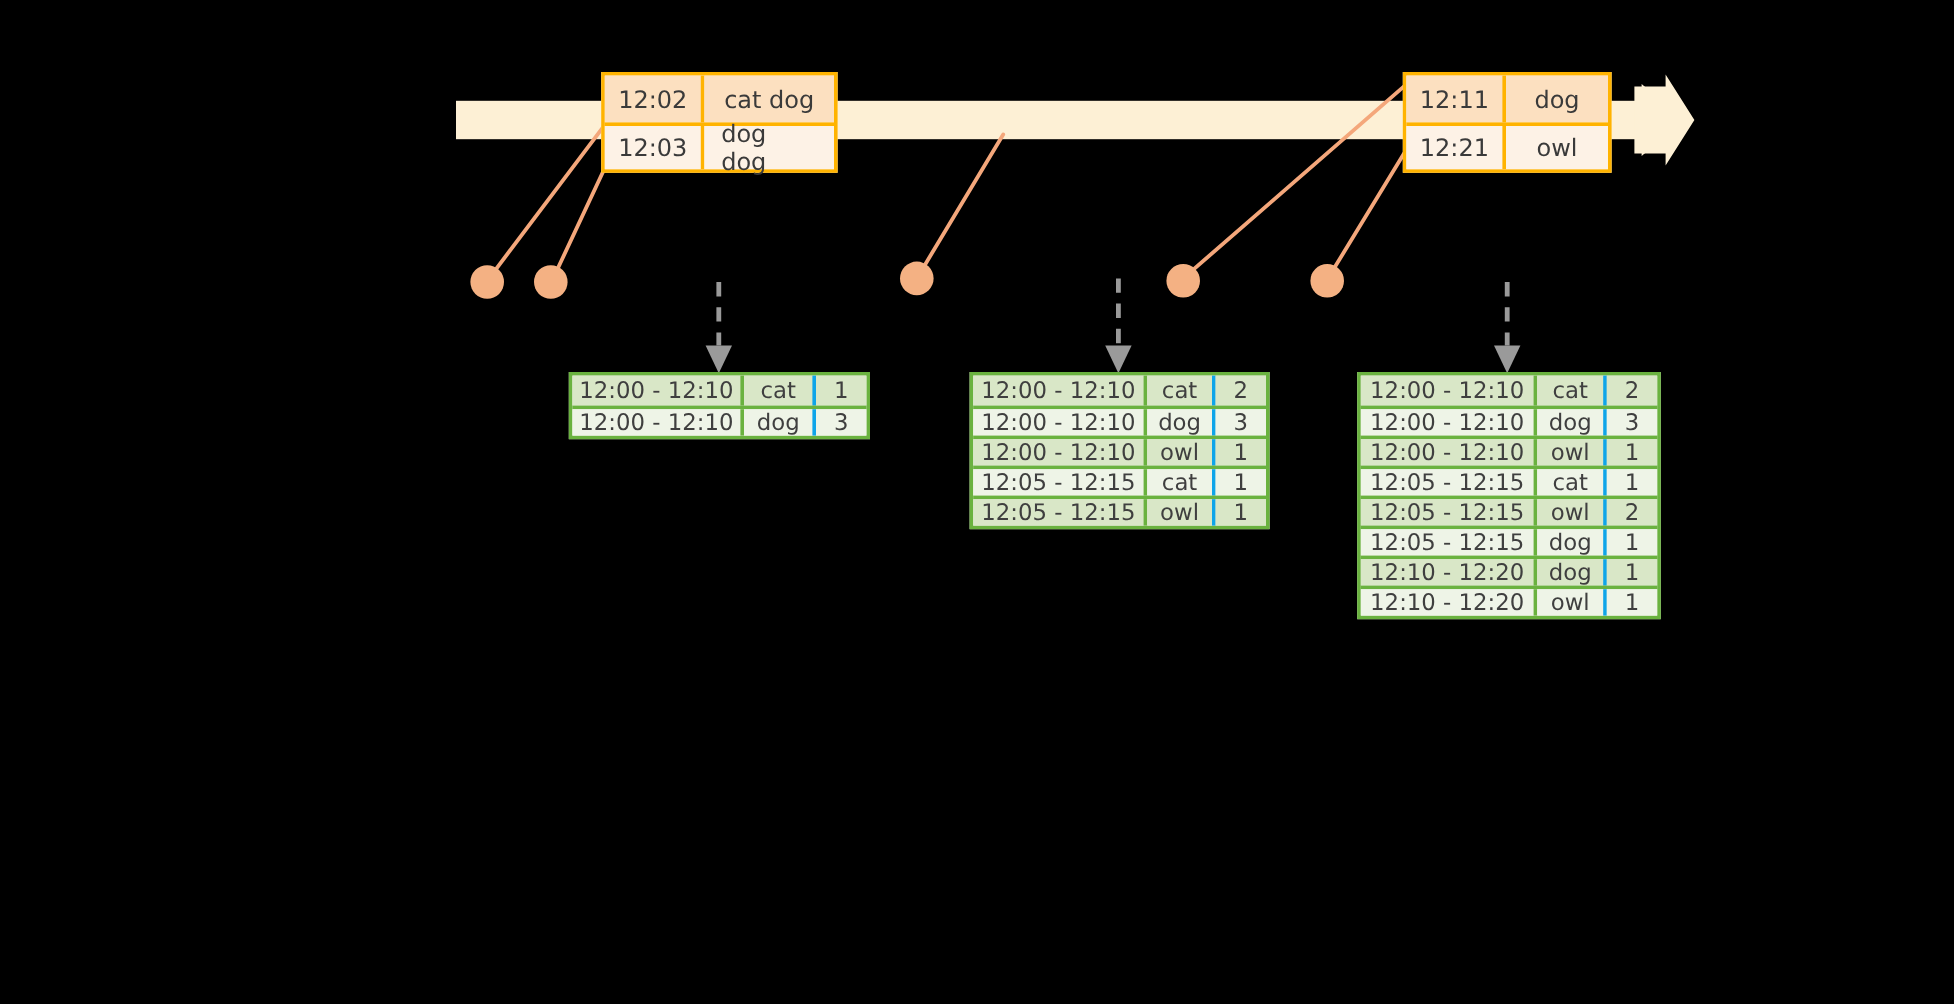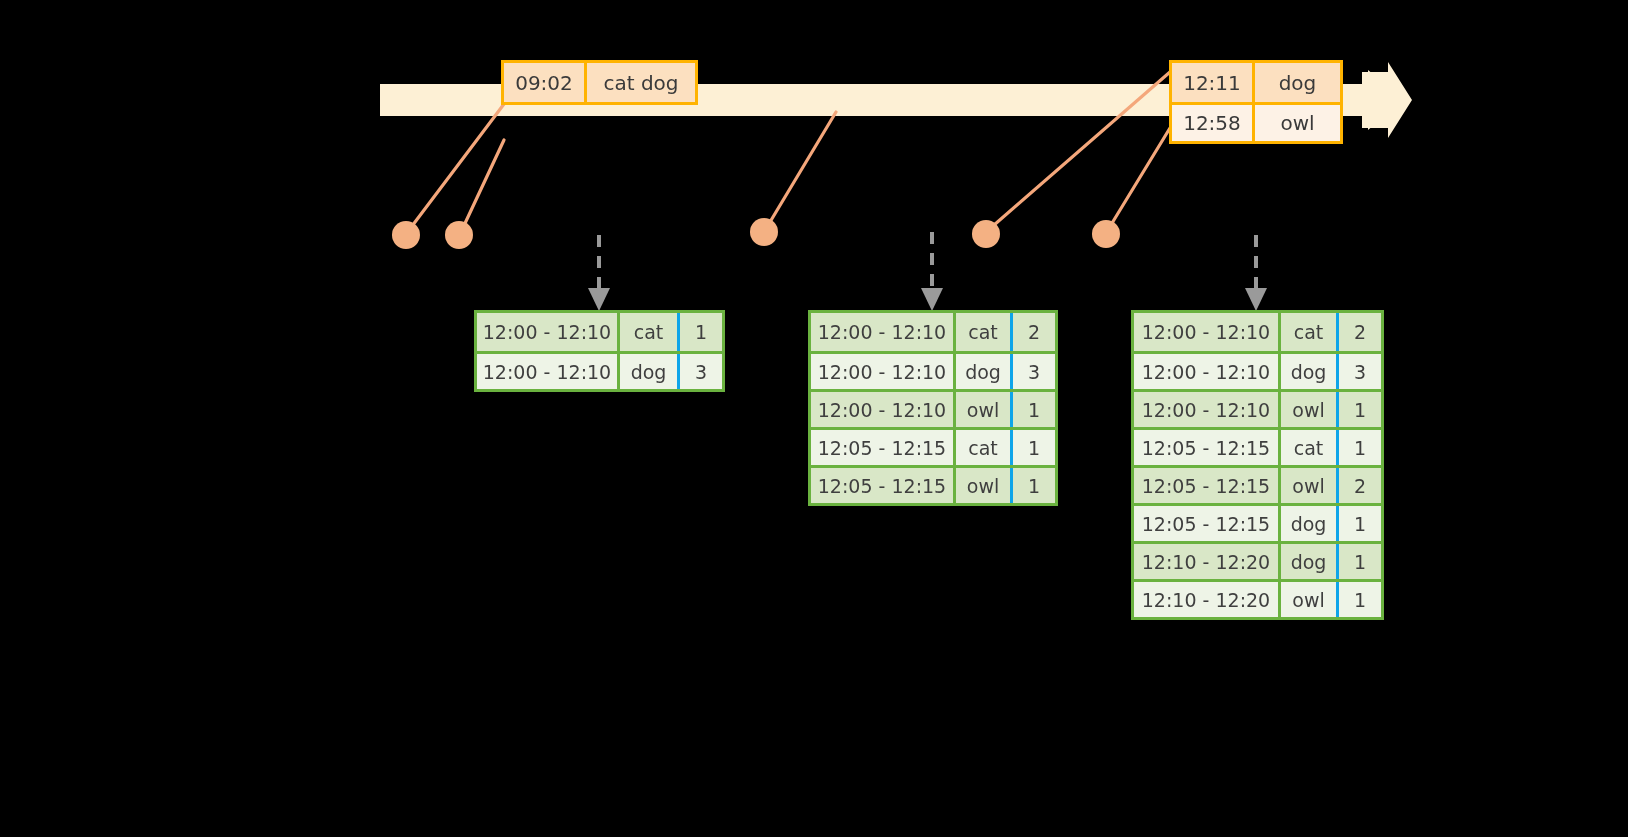--- a/index.html
+++ b/index.html
@@ -78,21 +78,21 @@
     position: absolute;
     border: 3px solid #6AB23F;
     box-sizing: border-box;
     background: #EDF3E5;
     display: flex;
     flex-direction: column;
   }
   .rt-row {
     display: flex;
     flex-direction: row;
-    height: 38px;
+    height: 25px;
     box-sizing: border-box;
   }
   .rt-row + .rt-row {
     border-top: 3px solid #6AB23F;
   }
   .rt-cell {
     box-sizing: border-box;
     display: flex;
     align-items: center;
     justify-content: center;
@@ -159,33 +159,37 @@
       </g>
       <g>
         <line x1="1256" y1="235" x2="1256" y2="288" stroke-dasharray="12 9"></line>
         <polygon points="1245,288 1267,288 1256,311" stroke="none"></polygon>
       </g>
     </g>
   </svg>
 
   <div class="event-box" style="left:501px; top:60px; width:197px;">
     <div class="event-row shade">
-      <div class="ev-time">09:02</div>
+      <div class="ev-time">12:02</div>
       <div class="ev-words">cat dog</div>
+    </div>
+    <div class="event-row">
+      <div class="ev-time">12:03</div>
+      <div class="ev-words">dog dog</div>
     </div>
   </div>
 
 
   <div class="event-box" style="left:1169px; top:60px; width:174px;">
     <div class="event-row shade">
       <div class="ev-time">12:11</div>
       <div class="ev-words">dog</div>
     </div>
     <div class="event-row">
-      <div class="ev-time">12:58</div>
+      <div class="ev-time">12:21</div>
       <div class="ev-words">owl</div>
     </div>
   </div>
 
   <div class="result-table t1" style="left:474px; top:310px; width:251px;">
     <div class="rt-row shade">
       <div class="rt-cell rt-window">12:00 - 12:10</div>
       <div class="rt-cell rt-word">cat</div>
       <div class="rt-cell rt-count">1</div>
     </div>

